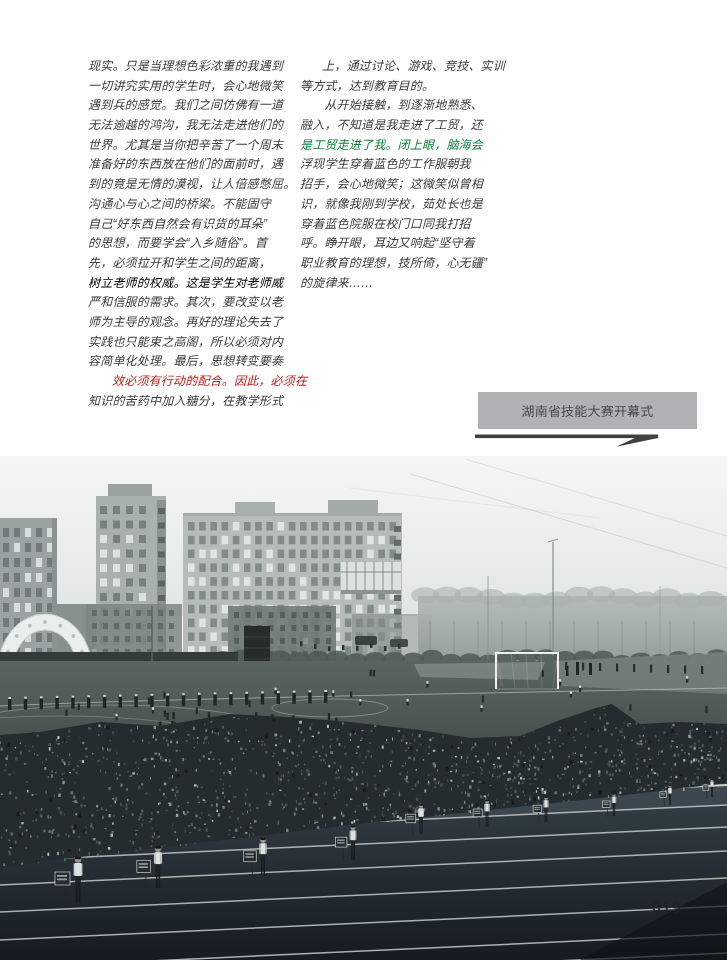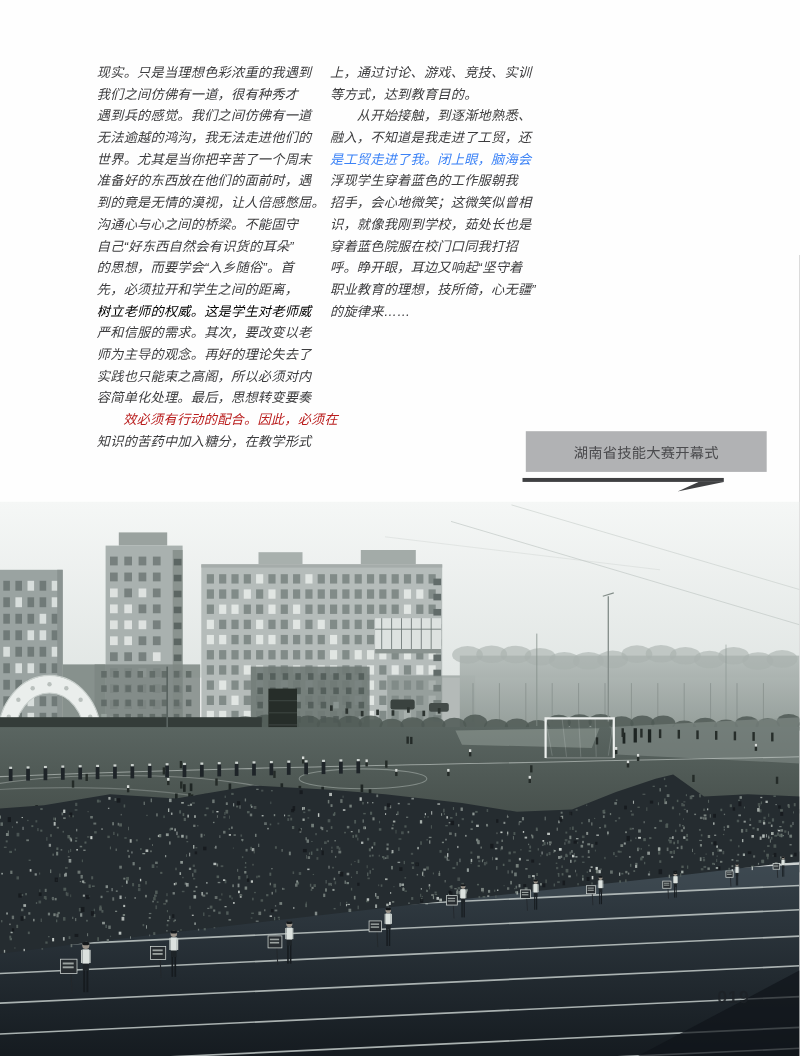--- a/index.html
+++ b/index.html
@@ -17,44 +17,44 @@
   .photo svg{display:block;}
   .pagenum{position:absolute;left:652px;top:899px;font-size:16px;letter-spacing:1px;font-weight:bold;opacity:.85;}
 </style>
 </head>
 <body>
 
 <div class="sheet">
 
   <div class="col col-left">
       <div class="tline" style="color: rgb(60, 60, 62);">现实。只是当理想色彩浓重的我遇到</div>
-      <div class="tline" style="color: rgb(60, 60, 62);">我们之间仿佛有一道，很有种秀才</div>
+      <div class="tline" style="color: rgb(60, 60, 62);">一切讲究实用的学生时，会心地微笑</div>
       <div class="tline" style="color: rgb(60, 60, 62);">遇到兵的感觉。我们之间仿佛有一道</div>
       <div class="tline" style="color: rgb(60, 60, 62);">无法逾越的鸿沟，我无法走进他们的</div>
       <div class="tline" style="color: rgb(60, 60, 62);">世界。尤其是当你把辛苦了一个周末</div>
       <div class="tline" style="color: rgb(60, 60, 62);">准备好的东西放在他们的面前时，遇</div>
       <div class="tline" style="color: rgb(60, 60, 62);">到的竟是无情的漠视，让人倍感憋屈。</div>
       <div class="tline" style="color: rgb(60, 60, 62);">沟通心与心之间的桥梁。不能固守</div>
       <div class="tline" style="color: rgb(60, 60, 62);">自己“好东西自然会有识货的耳朵”</div>
       <div class="tline" style="color: rgb(60, 60, 62);">的思想，而要学会“入乡随俗”。首</div>
       <div class="tline" style="color: rgb(60, 60, 62);">先，必须拉开和学生之间的距离，</div>
       <div class="tline" style="color: #000000;">树立老师的权威。这是学生对老师威</div>
       <div class="tline" style="color: rgb(60, 60, 62);">严和信服的需求。其次，要改变以老</div>
       <div class="tline" style="color: rgb(60, 60, 62);">师为主导的观念。再好的理论失去了</div>
       <div class="tline" style="color: rgb(60, 60, 62);">实践也只能束之高阁，所以必须对内</div>
       <div class="tline" style="color: rgb(60, 60, 62);">容简单化处理。最后，思想转变要奏</div>
       <div class="tline" style="color: #b91c1c; margin-left: 24px;">效必须有行动的配合。因此，必须在</div>
       <div class="tline" style="color: rgb(60, 60, 62);">知识的苦药中加入糖分，在教学形式</div>
     </div>
   <div class="col col-right">
-      <div class="tline" style="color: rgb(60, 60, 62);">上，通过讨论、游戏、竞技、实训</div>
+      <div class="tline" style="color: rgb(60, 60, 62); text-align: right;">上，通过讨论、游戏、竞技、实训</div>
       <div class="tline" style="color: rgb(60, 60, 62);">等方式，达到教育目的。</div>
       <div class="tline" style="color: #404040;">　　从开始接触，到逐渐地熟悉、</div>
       <div class="tline" style="color: rgb(60, 60, 62);">融入，不知道是我走进了工贸，还</div>
-      <div class="tline" style="color: #3b82f6;">是工贸走进了我。闭上眼，脑海会</div>
+      <div class="tline" style="color: #15803d;">是工贸走进了我。闭上眼，脑海会</div>
       <div class="tline" style="color: rgb(60, 60, 62);">浮现学生穿着蓝色的工作服朝我</div>
       <div class="tline" style="color: rgb(60, 60, 62);">招手，会心地微笑；这微笑似曾相</div>
       <div class="tline" style="color: rgb(60, 60, 62);">识，就像我刚到学校，茹处长也是</div>
       <div class="tline" style="color: rgb(60, 60, 62);">穿着蓝色院服在校门口同我打招</div>
       <div class="tline" style="color: rgb(60, 60, 62);">呼。睁开眼，耳边又响起“坚守着</div>
       <div class="tline" style="color: rgb(60, 60, 62);">职业教育的理想，技所倚，心无疆”</div>
       <div class="tline" style="color: rgb(60, 60, 62);">的旋律来……</div>
     </div>
 
   <div class="caption" style="background: rgb(177, 178, 180); color: rgb(75, 75, 78);">湖南省技能大赛开幕式</div>

